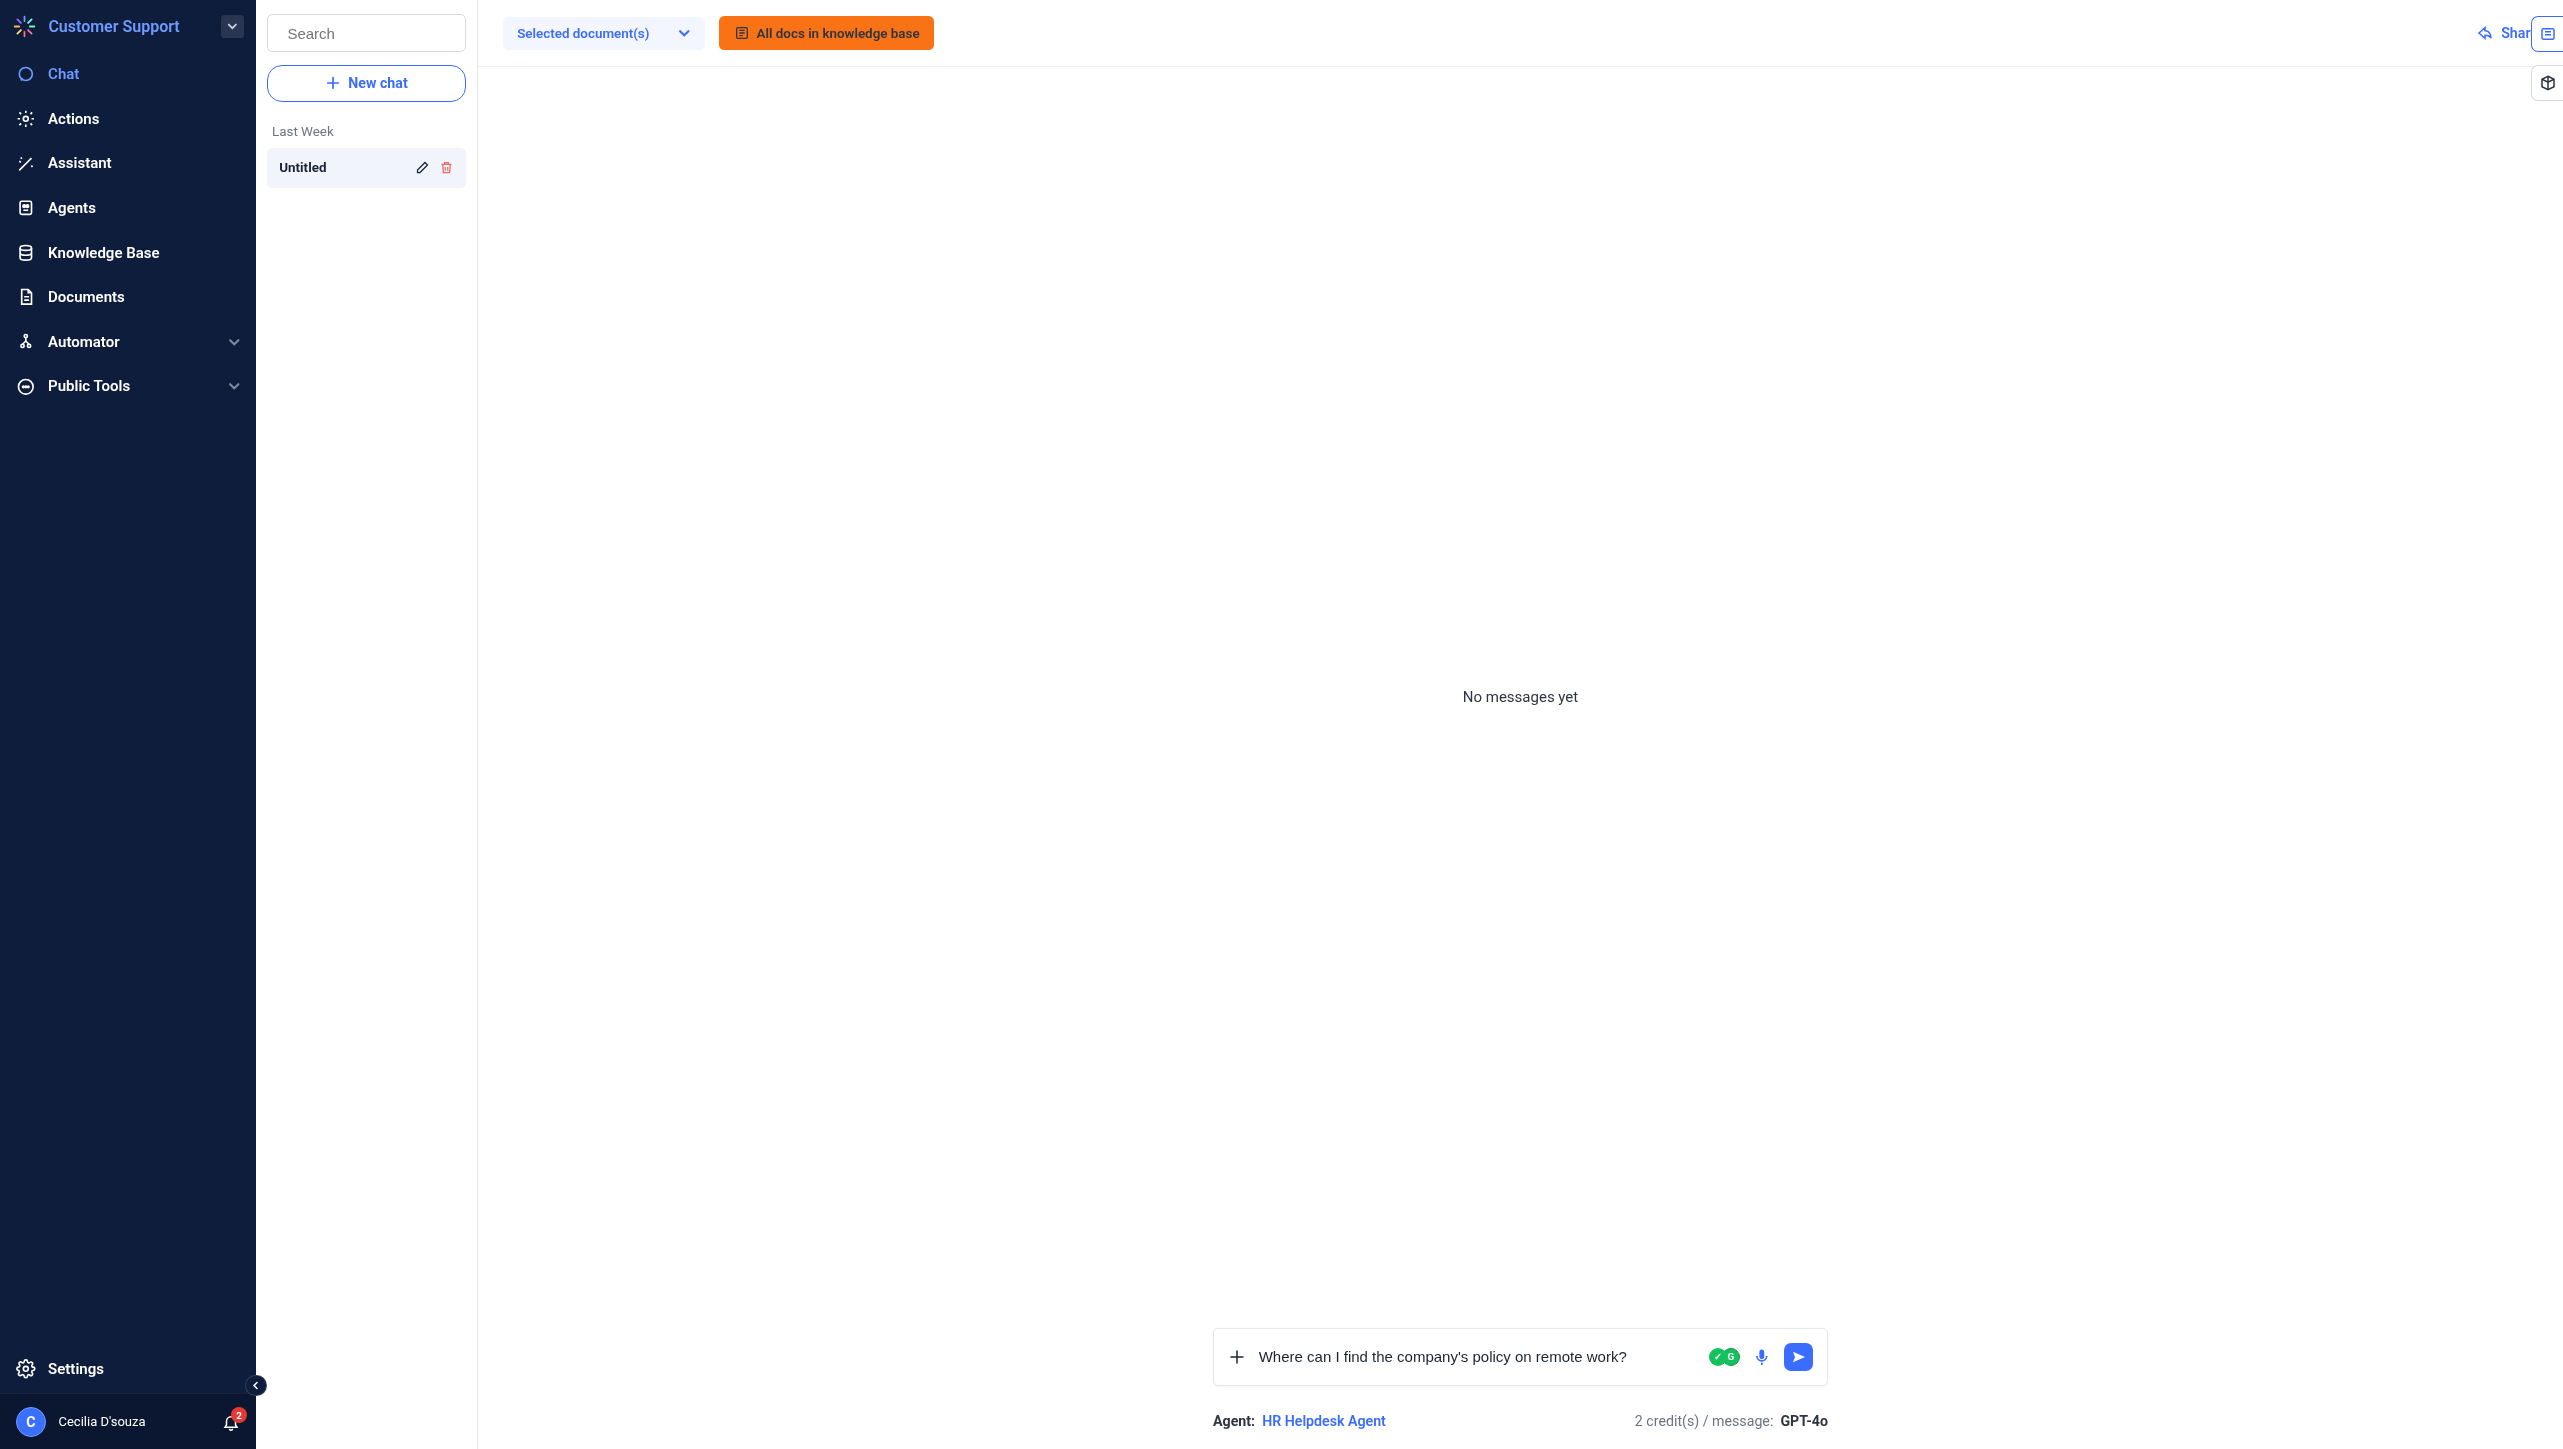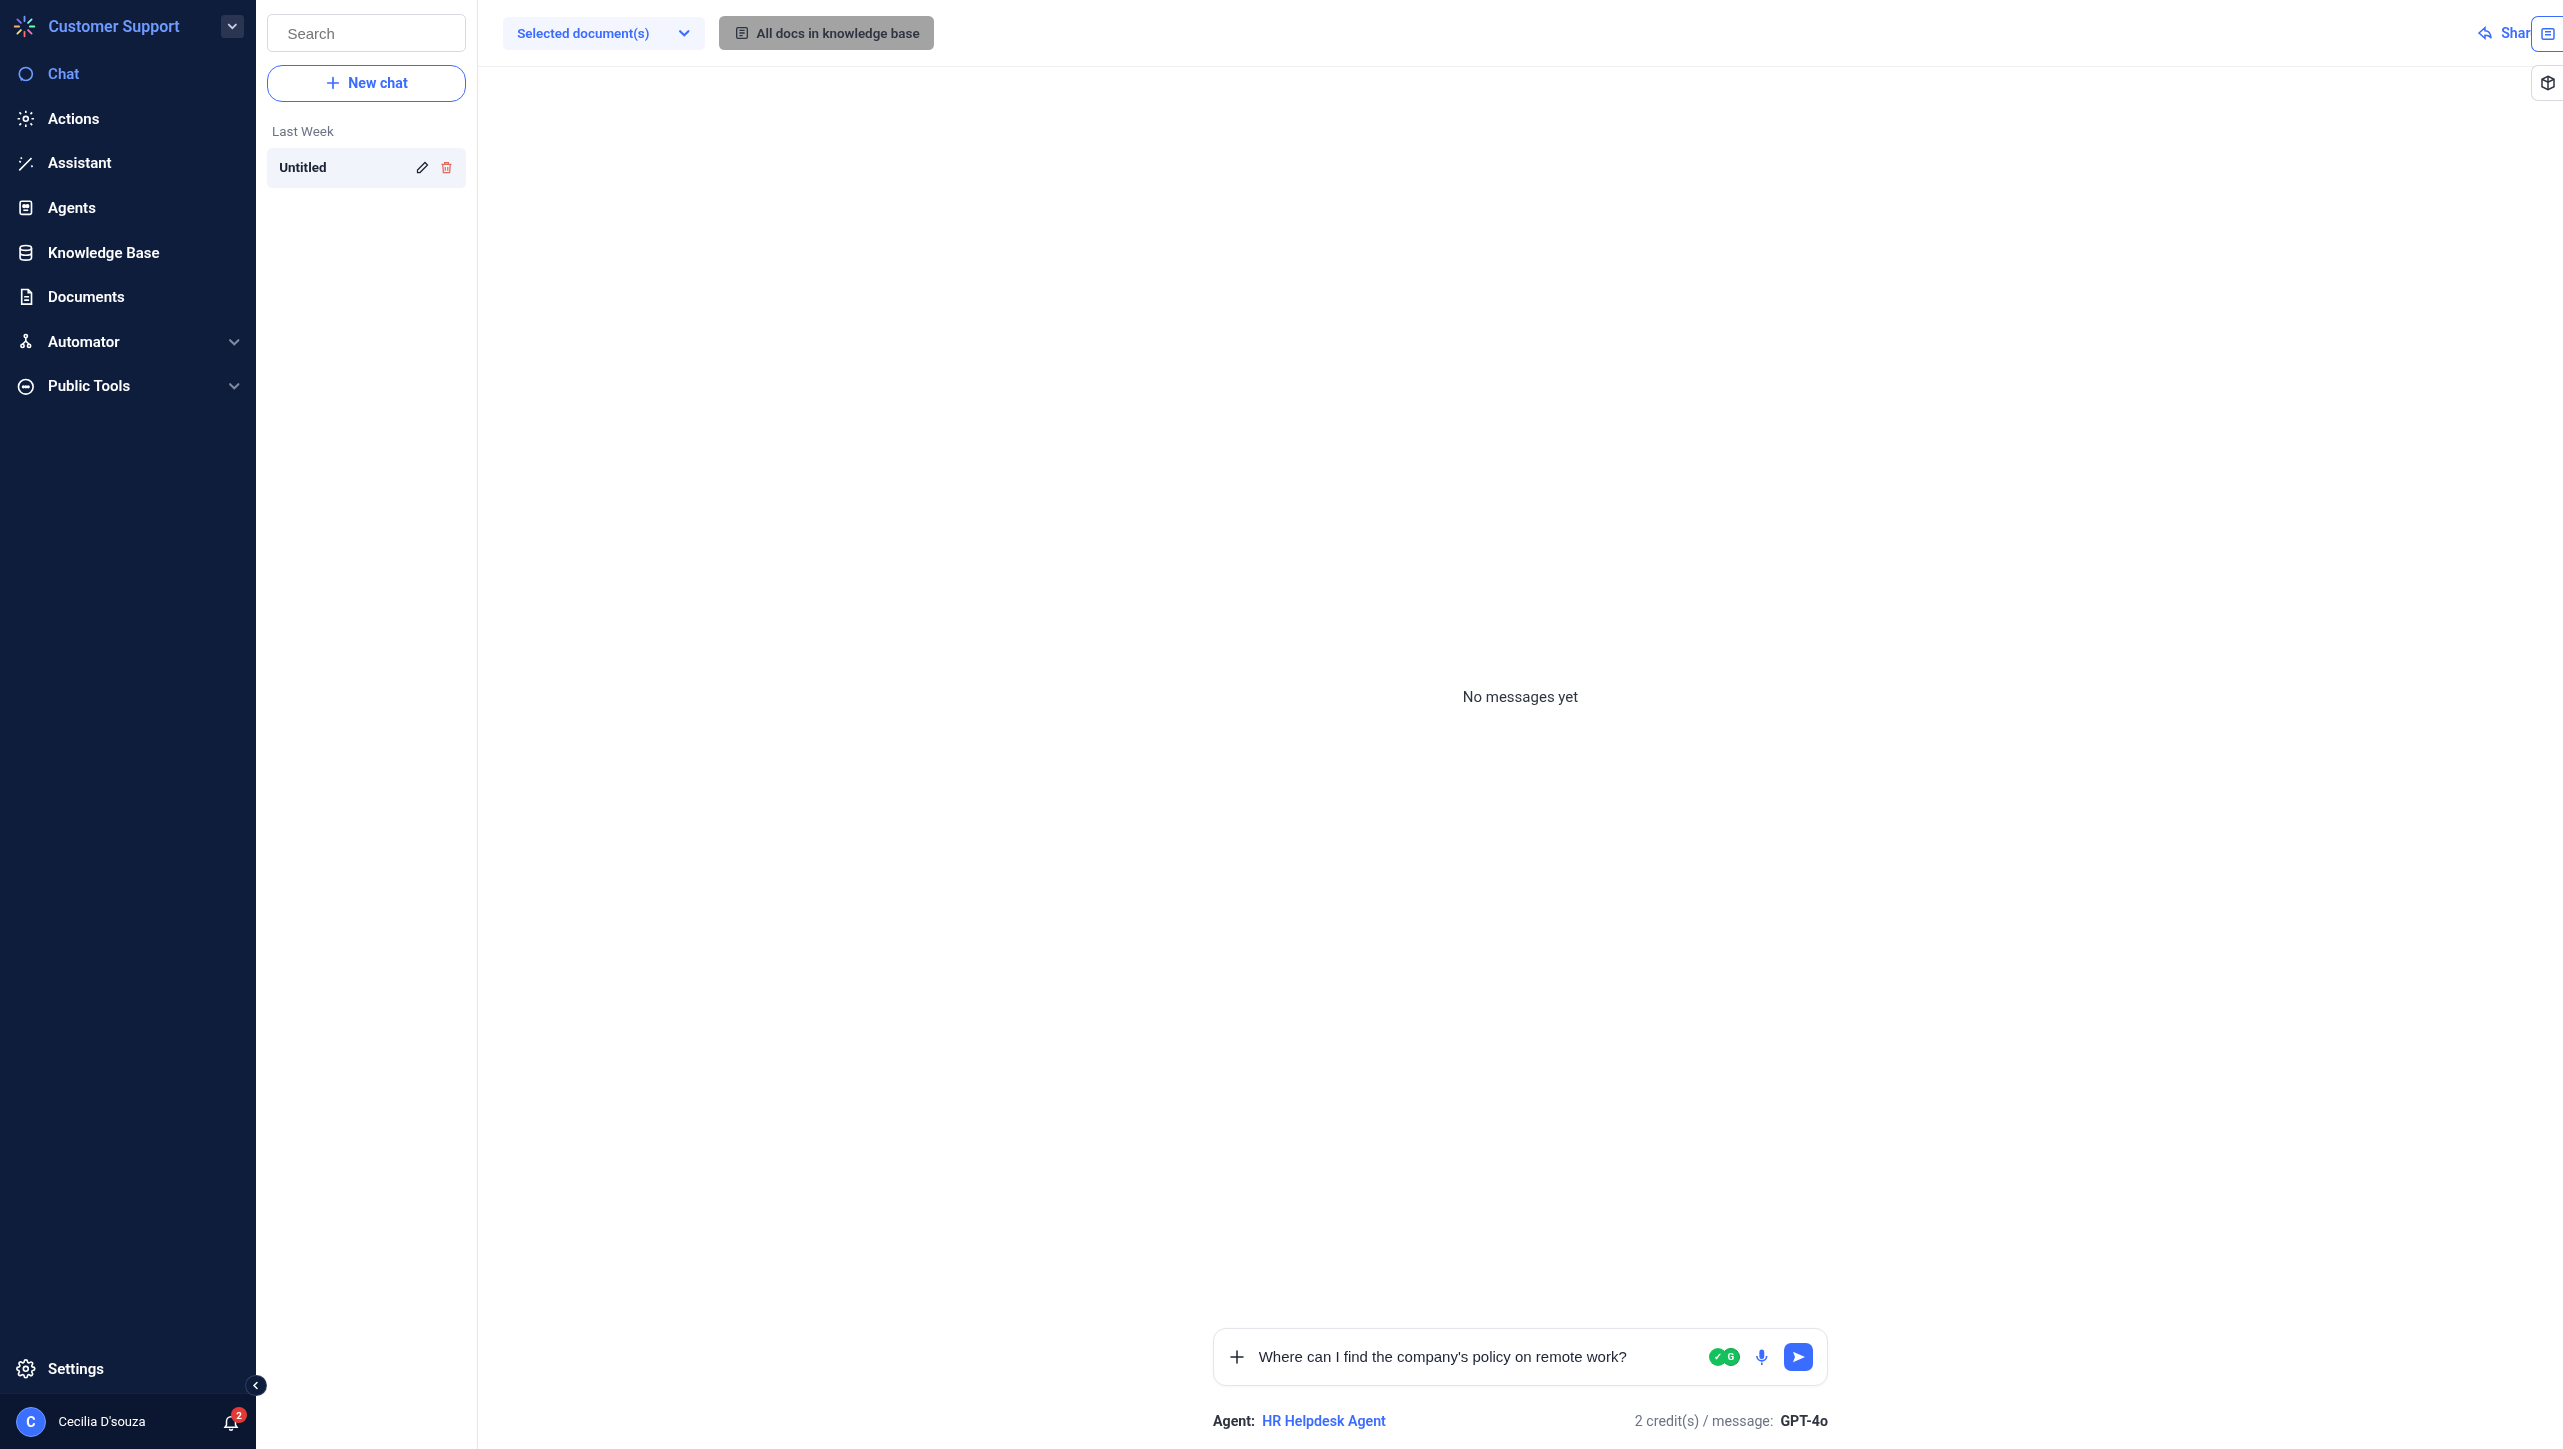--- a/index.html
+++ b/index.html
@@ -95,42 +95,42 @@
   .main{flex:1;display:flex;flex-direction:column;background:#fff;position:relative;}
   .topbar{
     display:flex;align-items:center;gap:14.2px;padding:16px 25px;
     border-bottom:0.9px solid #eef0f3;
   }
   .pill{
     display:flex;align-items:center;gap:7.1px;padding:9px 14.2px;border-radius:5.3px;
     font-size:13.4px;font-weight:600;cursor:pointer;
   }
   .pill.selected{background:#f3f6ff;color:#3a6cff;gap:29px;}
-  .pill.docs{background:#a3a3a3;color:#2e3440;}
+  .pill.docs{background:#f97316;color:#2e3440;}
   .share{
     margin-left:auto;display:flex;align-items:center;gap:7.1px;
     color:#3a6cff;font-weight:600;cursor:pointer;font-size:14.2px;
   }
 
   .right-rail{
     position:absolute;top:16px;right:0;display:flex;flex-direction:column;gap:12.5px;
   }
   .rail-btn{
     width:32px;height:36px;border:0.9px solid #d6d9df;border-right:none;
     border-radius:7.1px 0 0 7.1px;background:#fff;display:flex;align-items:center;justify-content:center;
     cursor:pointer;
   }
   .rail-btn.active{border-color:#3a6cff;}
 
   .chat-body{flex:1;display:flex;align-items:center;justify-content:center;color:#2e3440;font-size:15px;}
 
   .composer-wrap{padding:0 0 19.6px;}
   .composer{
     width:615px;margin:0 auto;
-    border:0.9px solid #e3e6eb;border-radius:13px;background:#fff;
+    border:0.9px solid #e3e6eb;border-radius:5px;background:#fff;
     display:flex;align-items:center;gap:12.5px;padding:14.2px 14.2px;
     box-shadow:0 0.9px 2.7px rgba(0,0,0,.04);
   }
   .composer .plus{cursor:pointer;}
   .composer input{flex:1;border:none;outline:none;font-size:15px;color:#1c2434;}
   .grammarly{display:flex;align-items:center;gap:-3.6px;}
   .gram{width:18px;height:18px;border-radius:50%;display:inline-flex;align-items:center;justify-content:center;font-size:9.8px;font-weight:700;color:#fff;}
   .gram.shield{background:#15c15d;margin-right:-5.3px;z-index:1;}
   .gram.g{background:#15c15d;border:1.8px solid #0f9d4a;}
   .mic{color:#3a6cff;cursor:pointer;}

